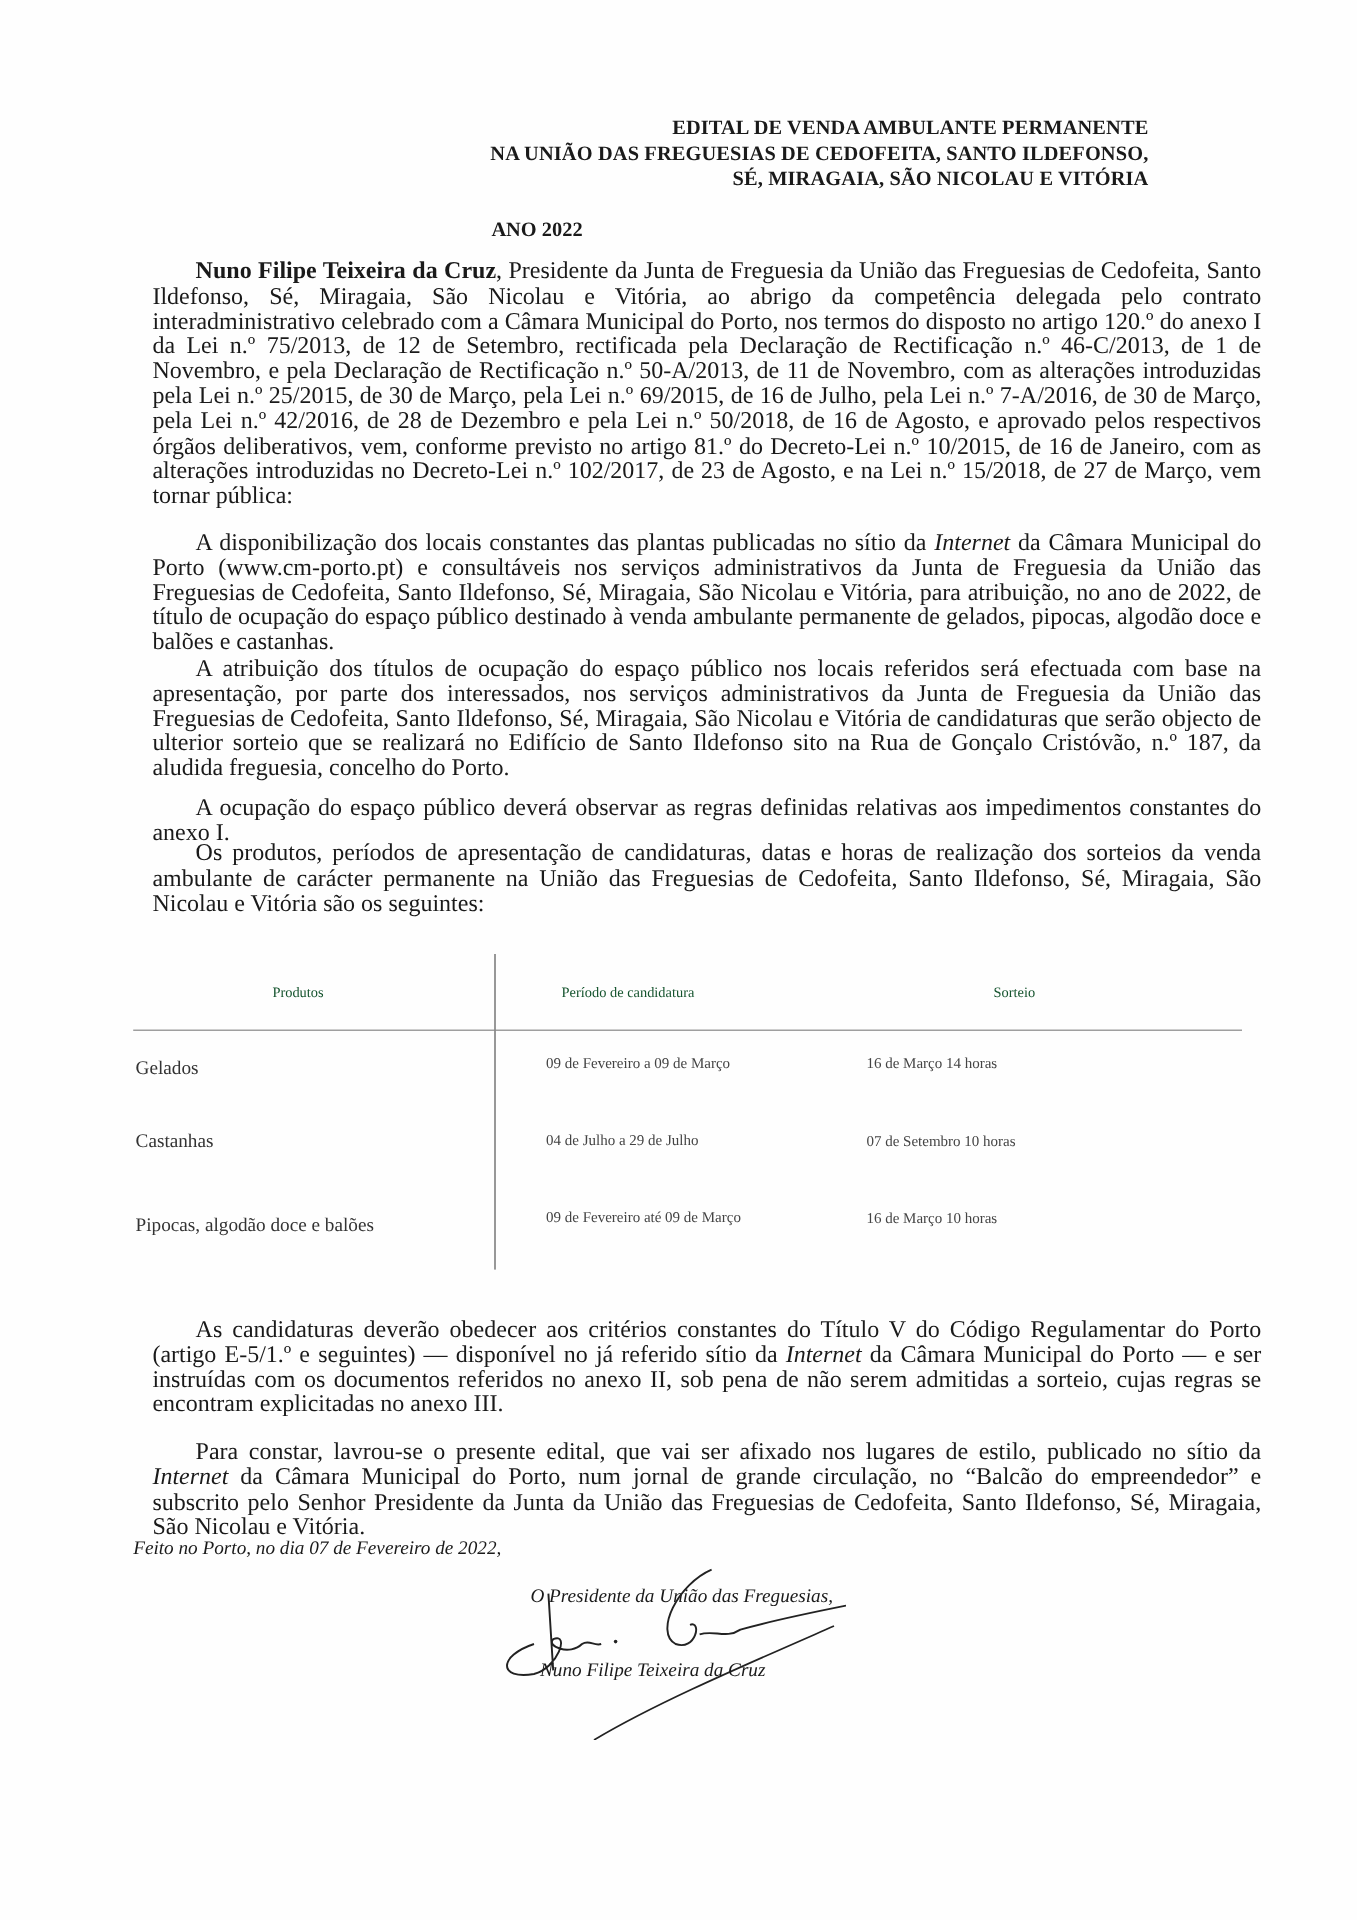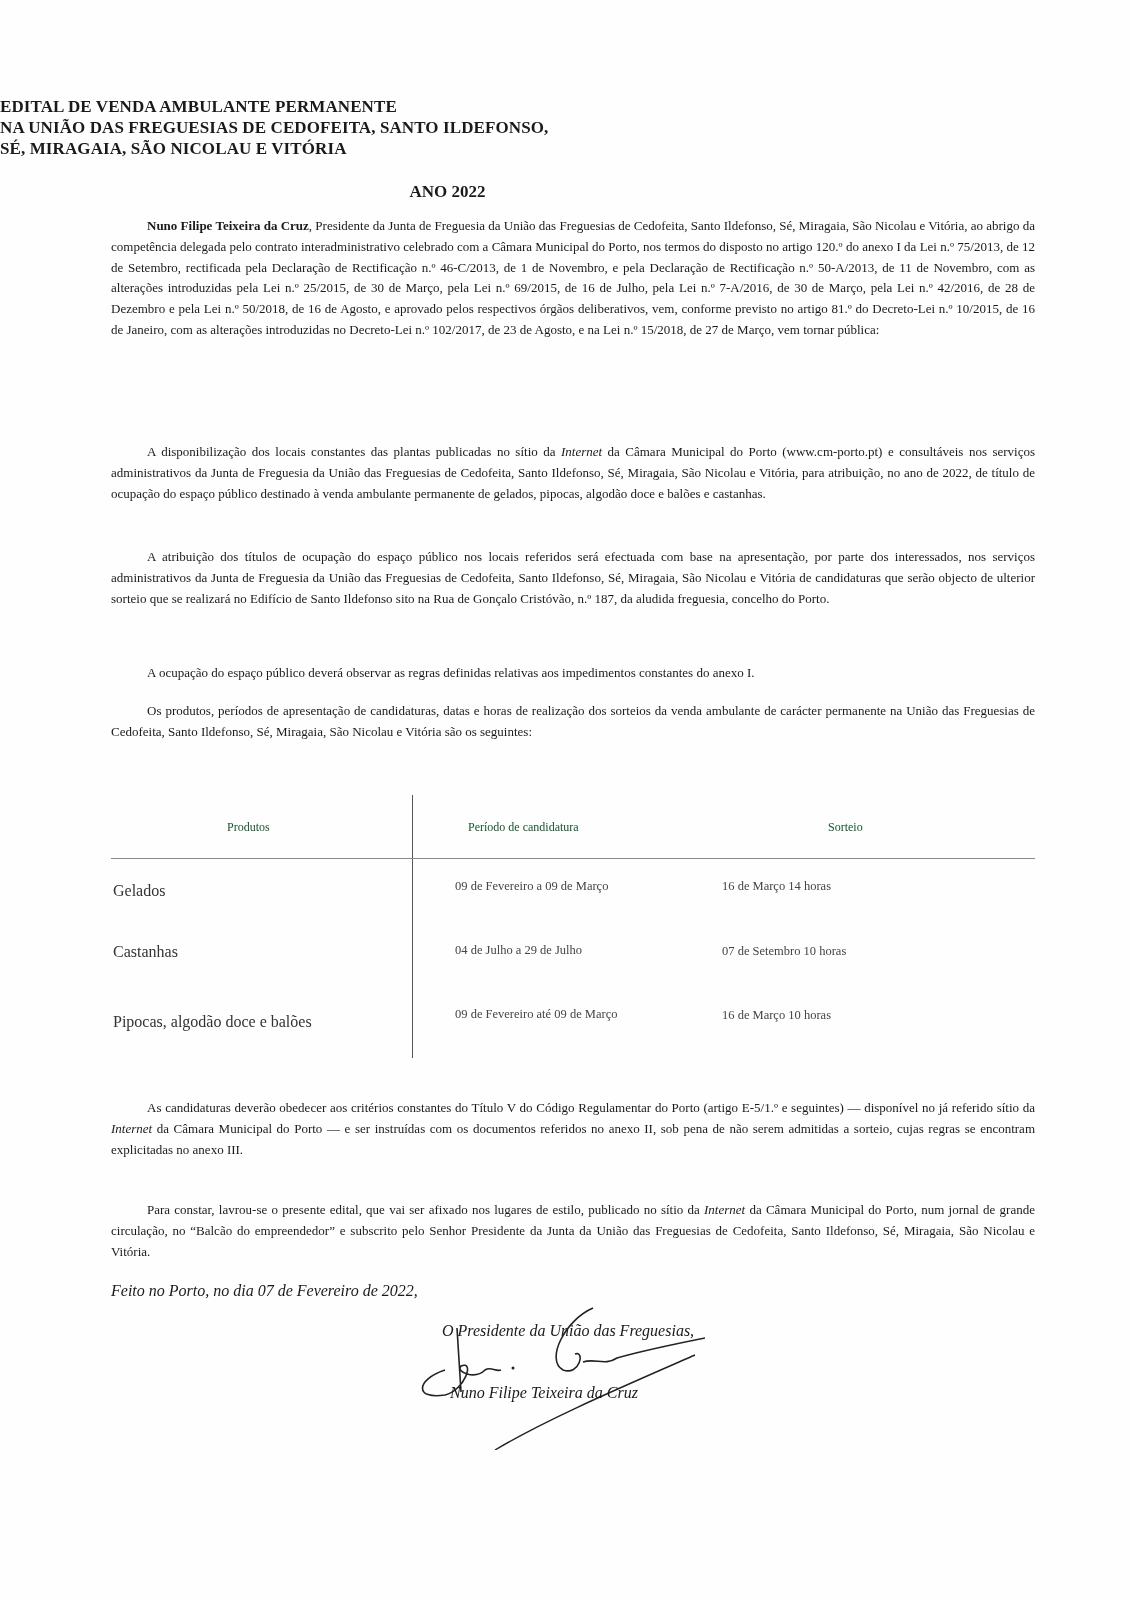--- a/index.html
+++ b/index.html
@@ -1,22 +1,22 @@
 <!DOCTYPE html>
 <html><head>
 <meta charset="utf-8">
 <style>
   html, body { margin:0; padding:0; background:#ffffff; }
   body { width:1131px; height:1600px; position:relative; overflow:hidden; color:#1a1a1a;
          font-family:"Liberation Serif", serif; }
   .page { position:absolute; left:0; top:0; width:1131px; height:1600px; background:#fefefe; }
-  .title-block { position:absolute; left:0; width:957px; top:96px; text-align:left; font-weight:bold;
+  .title-block { position:absolute; left:0; width:957px; top:96px; text-align:right; font-weight:bold;
                  font-size:17px; line-height:21px; letter-spacing:0.1px; }
   .title-year { position:absolute; left:0; width:895px; top:182px; text-align:center; font-weight:bold; font-size:17px; }
-  .para { position:absolute; left:111px; width:924px; font-size:13px; line-height:20.8px; text-align:justify;
+  .para { position:absolute; left:127px; width:924px; font-size:20px; line-height:20.8px; text-align:justify;
           text-indent:36px; }
   .para b { font-weight:bold; }
   .para i { font-style:italic; }
   .table { position:absolute; left:111px; top:795px; width:924px; height:263px; }
   .vline { position:absolute; left:301px; top:0; width:1px; height:263px; background:#555; }
   .hline { position:absolute; left:0; top:63px; width:924px; height:1px; background:#888; }
   .th { position:absolute; top:25px; font-size:12px; color:#14532d; }
   .prod { position:absolute; left:2px; font-size:16px; color:#333; }
   .cell { position:absolute; font-size:12.5px; color:#444; }
   .sig-line { position:absolute; font-size:16px;font-style:italic; }

